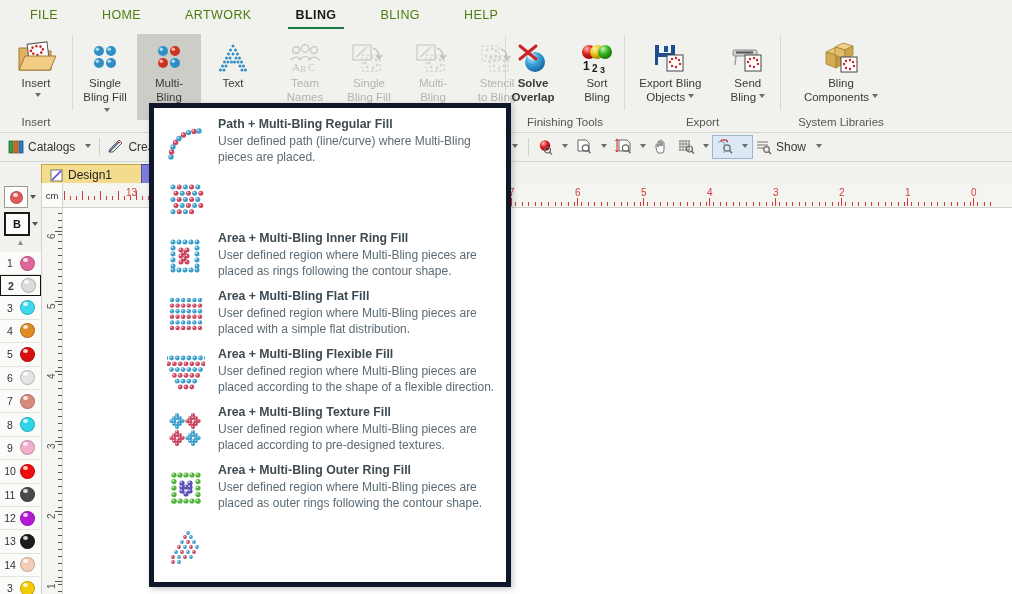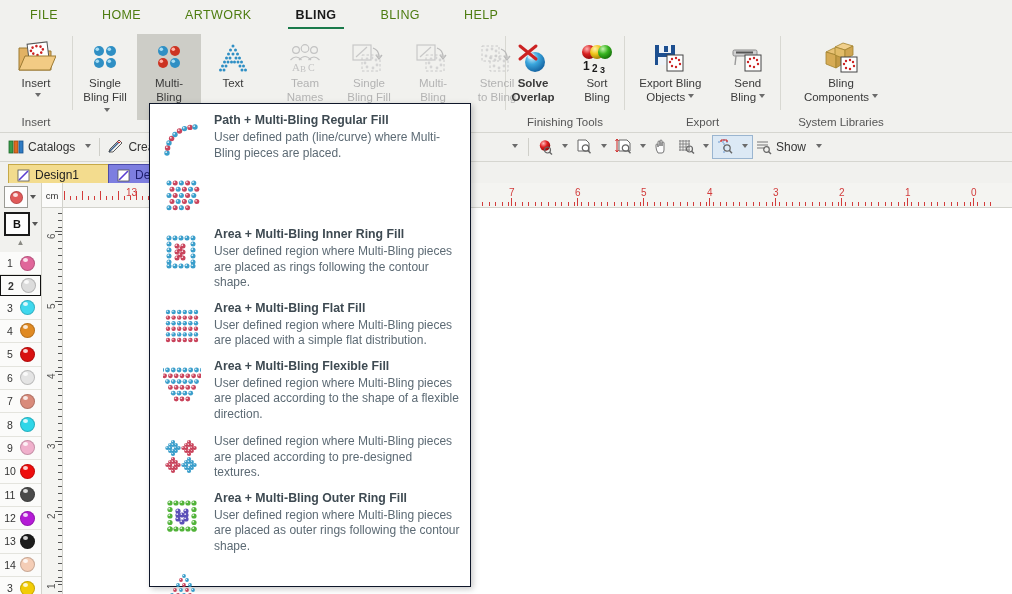--- a/index.html
+++ b/index.html
@@ -36,21 +36,21 @@
   .caretrow{display:flex;justify-content:center;height:10px;align-items:center;}
 
   
   .toolbar2{height:28px;background:#f1f1ee;border-bottom:1px solid #d6d6d0;display:flex;align-items:center;padding-left:4px;}
   .tb-item{display:flex;align-items:center;gap:4px;padding:0 4px;height:22px;cursor:default;font-size:12px;color:#333;}
   .tb-sep{width:1px;height:18px;background:#cfcfc9;margin:0 4px;}
   .tb-sel{outline:1px solid #9ab5d0;background:#dce9f5;}
 
   
   .doctabs{height:22px;background:#f1f1ee;position:relative;padding-left:8px;}
-  .dtab{position:absolute;top:2px;height:20px;display:flex;align-items:center;gap:5px;padding:0 16px 0 8px;font-size:12px;color:#222;}
+  .dtab{position:absolute;top:2px;height:20px;display:flex;align-items:center;gap:5px;padding:0 16px 0 8px;font-size:12px;color:#222;margin-left:33px;}
 
   
   .main{position:absolute;left:0;right:0;top:183px;bottom:0;background:#ffffff;}
   .leftcol{position:absolute;left:0;top:0;width:41px;bottom:0;background:#f1f1ee;border-right:1px solid #d2d2cc;}
   .lc-row{display:flex;align-items:center;gap:2px;padding:3px 2px 0 4px;}
   .lc-box{width:22px;height:20px;border:1px solid #9a9a94;background:#fdfdfd;display:flex;align-items:center;justify-content:center;}
   .lc-caret{width:0;height:0;border-left:3.5px solid transparent;border-right:3.5px solid transparent;border-top:4px solid #555;}
   .lc-upar{text-align:center;font-size:8px;color:#8a8a84;line-height:9px;padding-top:2px;}
   .swatchlist{position:absolute;top:69px;left:0;right:0;bottom:0;overflow:hidden;}
   .swrow{height:22.4px;display:flex;align-items:center;border-bottom:1px solid #e4e4de;background:#fbfbfa;}
@@ -64,22 +64,22 @@
   .hruler{position:absolute;left:42px;right:0;top:0;height:24px;background:#f4f4f1;border-bottom:1px solid #d2d2cc;}
   .cornerbox{position:absolute;left:42px;top:0;width:20px;height:24px;background:#fbfbfa;border-right:1px solid #d2d2cc;border-bottom:1px solid #d2d2cc;
              display:flex;align-items:center;justify-content:center;font-size:9.5px;color:#333;z-index:3;}
   .canvas{position:absolute;left:63px;right:0;top:25px;bottom:0;background:#ffffff;}
   .tick{position:absolute;background:#d23b3b;width:1px;}
   .tickv{position:absolute;background:#555;height:1px;}
   .rnum{position:absolute;font-size:10px;color:#d23b3b;}
   .rnumv{position:absolute;font-size:10px;color:#555;transform:rotate(-90deg);transform-origin:left top;}
 
   
-  .menu{position:absolute;left:149px;top:103px;width:322px;height:484px;background:#ffffff;
-        border:1px solid #0f172a;box-shadow:2px 2px 6px rgba(0,0,0,.22);z-index:50;padding-top:5px;box-sizing:border-box;}
+  .menu{position:absolute;left:149px;top:103px;width:362px;height:484px;background:#ffffff;
+        border:5px solid #0f172a;box-shadow:2px 2px 6px rgba(0,0,0,.22);z-index:50;padding-top:5px;box-sizing:border-box;}
   .mitem{display:flex;gap:10px;padding:4px 10px 6px 10px;cursor:default;}
   .mitem .micon{width:44px;min-width:44px;display:flex;align-items:flex-start;justify-content:center;padding-top:6px;}
   .mitem .mtxt{flex:1;}
   .mitem .mtitle{font-size:12.3px;font-weight:bold;color:#3e4a52;line-height:15px;}
   .mitem .mdesc{font-size:12px;color:#5c6a74;line-height:15.5px;margin-top:2px;}
 
   svg{display:block;}
 </style>
 </head>
 <body>
@@ -1248,20 +1248,21 @@
             <circle cx="25.37" cy="23.328" r="0.735" fill="#ffffff" opacity="0.8"></circle>
             <circle cx="28.8" cy="27" r="2.1" fill="#3a9ecb"></circle>
             <circle cx="28.17" cy="26.328" r="0.735" fill="#ffffff" opacity="0.8"></circle>
             <circle cx="26" cy="30" r="2.1" fill="#3a9ecb"></circle>
             <circle cx="25.37" cy="29.328" r="0.735" fill="#ffffff" opacity="0.8"></circle>
             <circle cx="23.2" cy="27" r="2.1" fill="#3a9ecb"></circle>
             <circle cx="22.57" cy="26.328" r="0.735" fill="#ffffff" opacity="0.8"></circle>
           </svg>
         </div>
         <div class="mtxt">
+          <div class="mtitle">Area + Multi-Bling Texture Fill</div>
           <div class="mdesc">User defined region where Multi-Bling pieces are placed according to pre-designed textures.</div>
         </div>
       </div>
       <div class="mitem">
         <div class="micon">
           <svg width="38" height="40" viewBox="0 0 38 40">
             <circle cx="7" cy="6" r="2.6" fill="#52b33a"></circle>
             <circle cx="6.22" cy="5.168" r="0.9099999999999999" fill="#ffffff" opacity="0.8"></circle>
             <circle cx="7" cy="32" r="2.6" fill="#52b33a"></circle>
             <circle cx="6.22" cy="31.168" r="0.9099999999999999" fill="#ffffff" opacity="0.8"></circle>

